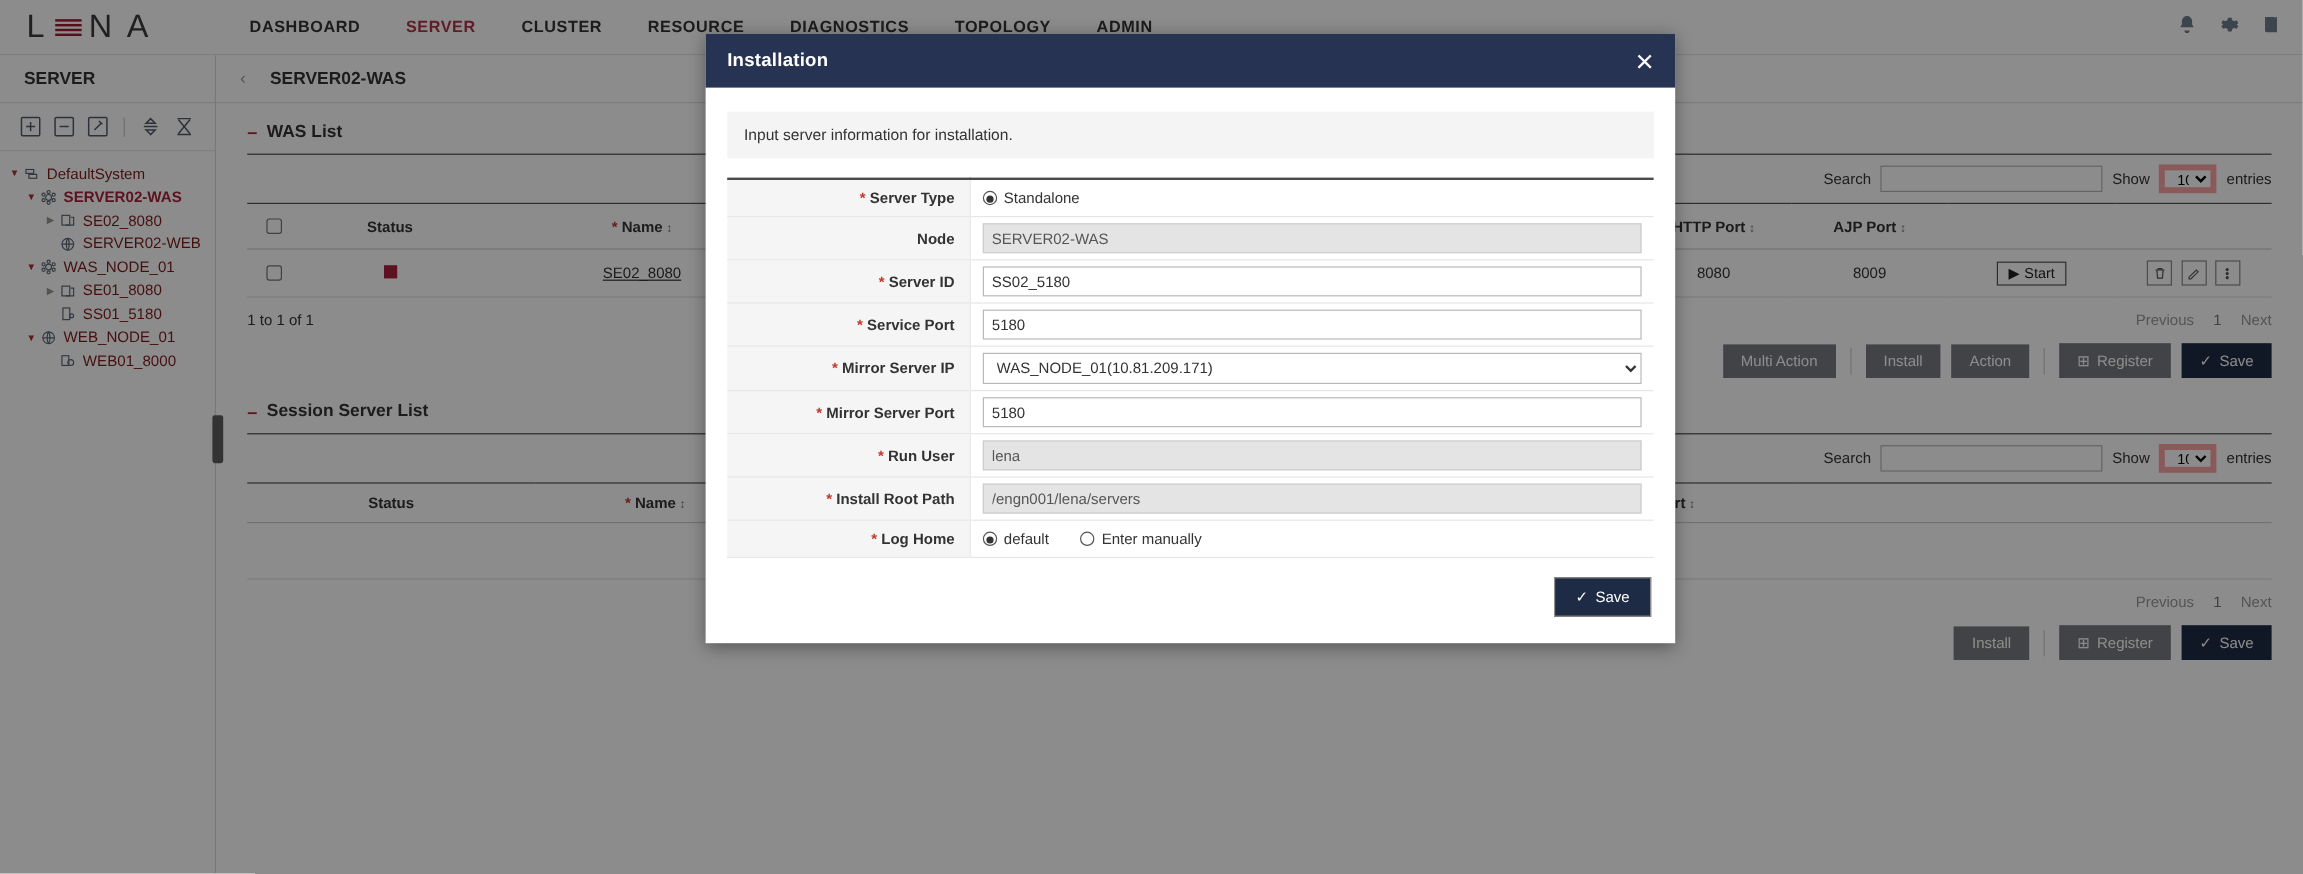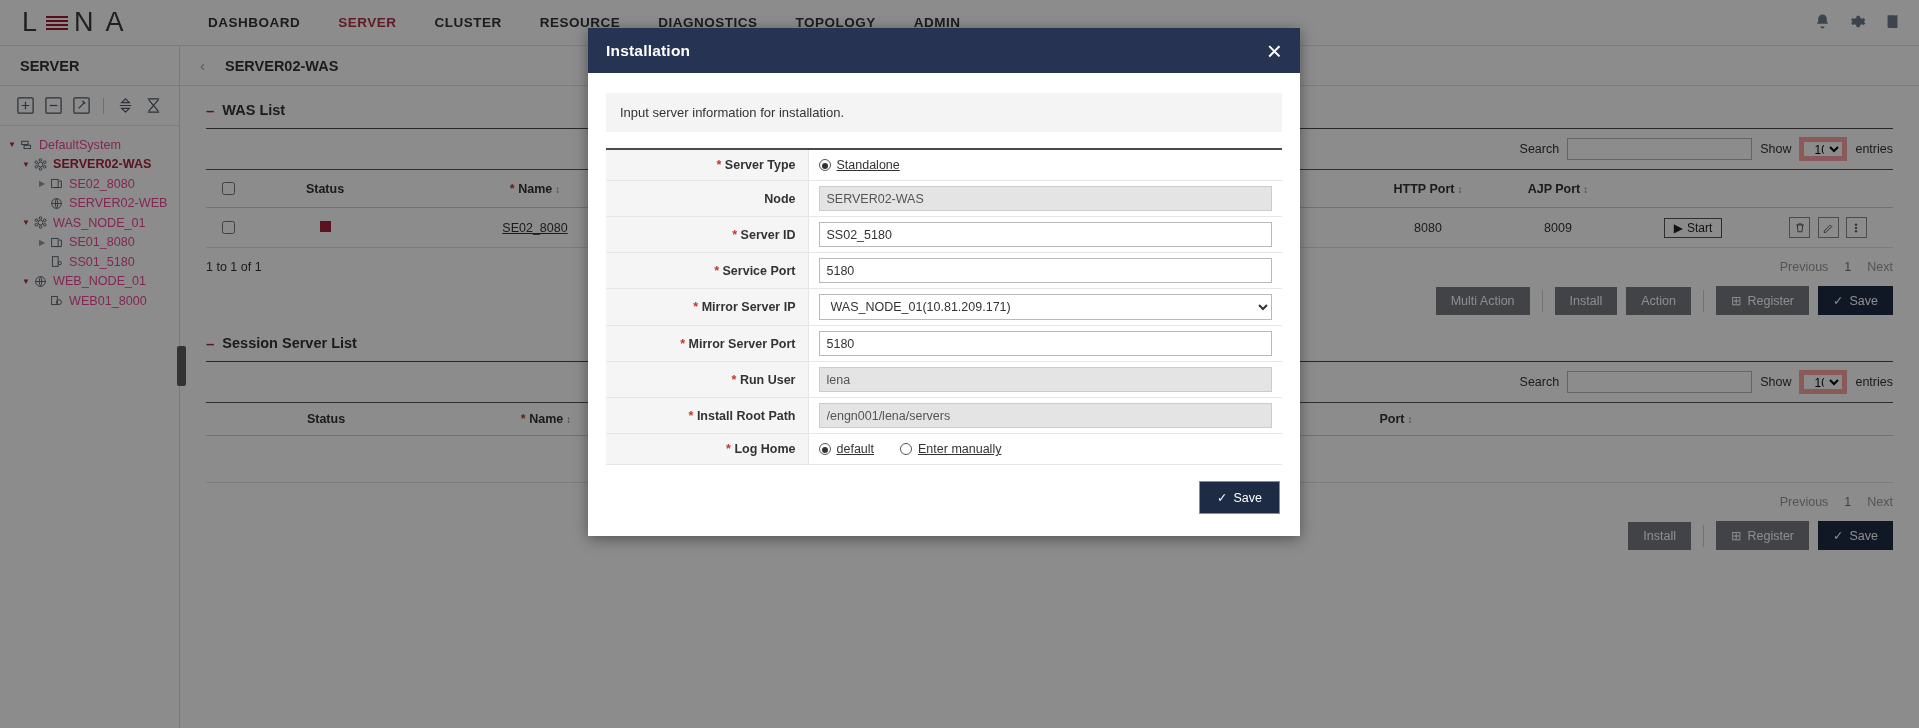--- a/index.html
+++ b/index.html
@@ -52,21 +52,21 @@
   .sb-tools svg { width:19px; height:19px; stroke:#515b66; fill:none; stroke-width:1.3; }
   .sb-divider { width:1px; height:16px; background:#c9c9c9; margin:0 3px; }
 
   .tree { padding-top:9px; font-size:12.6px; }
   .tnode { display:flex; align-items:center; height:19.5px; cursor:pointer; white-space:nowrap; }
   .tnode .caret { width:12px; display:flex; justify-content:center; align-items:center; font-size:8px; color:#a33; }
   .tnode .caret.gray { color:#999; }
   .tnode .caret.empty { color:transparent; }
   .tnode .ico { width:17px; display:flex; justify-content:center; align-items:center; margin-right:4px; }
   .tnode .ico svg { width:13px; height:13px; stroke:#5b6774; fill:none; stroke-width:1.2; }
-  .tnode .lbl { color:#ec4899; }
+  .tnode .lbl { color:#7f1d1d; }
   .tnode.sel .lbl { color:#a6243c; font-weight:bold; }
   .lvl0 { padding-left:6px; }
   .lvl1 { padding-left:20px; }
   .lvl2 { padding-left:36px; }
 
   .collapse-handle {
     position:absolute; right:-7px; top:300px; width:9px; height:40px;
     background:#5d5d5d; border-radius:2px; cursor:pointer; z-index:5;
   }
 
@@ -130,21 +130,21 @@
   .btn {
     font-size:12.5px; padding:7px 15px; border:none; cursor:pointer;
     font-family:"Liberation Sans", sans-serif; display:inline-flex; align-items:center; gap:6px;
   }
   .btn-gray { background:#777b80; color:#fff; }
   .btn-dark { background:#1e2b44; color:#fff; }
   .vsep { width:1px; height:22px; background:#cfcfcf; margin:0 3px; }
 
   
   .modal {
-    position:absolute; z-index:100; left:588px; top:28px; width:712px;
+    position:absolute; z-index:100; left:588px; top:28px; width:808px;
     background:#fff; box-shadow:0 3px 14px rgba(0,0,0,.4);
   }
   .modal-head {
     background:#273352; color:#fff; height:45px; display:flex; align-items:center;
     justify-content:space-between; padding:0 18px;
   }
   .modal-title { font-size:15.5px; font-weight:bold; letter-spacing:.2px; }
   .modal-close { font-size:26px; line-height:1; cursor:pointer; color:#fff; font-weight:300; }
   .modal-body { padding:20px 18px 16px 18px;border-radius:18px; }
   .modal-note {
@@ -156,21 +156,21 @@
     width:202px; background:#f5f5f5; text-align:right; padding:8px 12px;
     font-size:12.5px; font-weight:bold; color:#333; border-right:1px solid #e6e6e6;
   }
   table.form td { padding:5px 10px; font-size:12.5px; }
   .fld {
     width:100%; height:25px; border:1px solid #b9b9b9; font-size:12.5px; padding:0 7px;
     font-family:"Liberation Sans", sans-serif; color:#333; background:#fff;
   }
   .fld[readonly], .fld.ro { background:#e4e4e4; color:#555; border:1px solid #cccccc; }
   select.fld { height:26px; background:#fff; }
-  .radio-line { display:flex; align-items:center; gap:8px; padding:3px 0;text-decoration:underline; }
+  .radio-line { display:flex; align-items:center; gap:8px; padding:3px 0; }
   .radio-line .opt { display:inline-flex; align-items:center; gap:6px; font-size:12.5px; margin-right:18px; cursor:pointer;}
   .radio {
     width:12px; height:12px; border-radius:50%; border:1px solid #555; display:inline-block;
     position:relative; background:#fff;
   }
   .radio.on::after {
     content:""; position:absolute; left:2.5px; top:2.5px; width:6px; height:6px;
     border-radius:50%; background:#333;
   }
   .modal-foot { display:flex; justify-content:flex-end; padding:16px 2px 6px 2px; }

